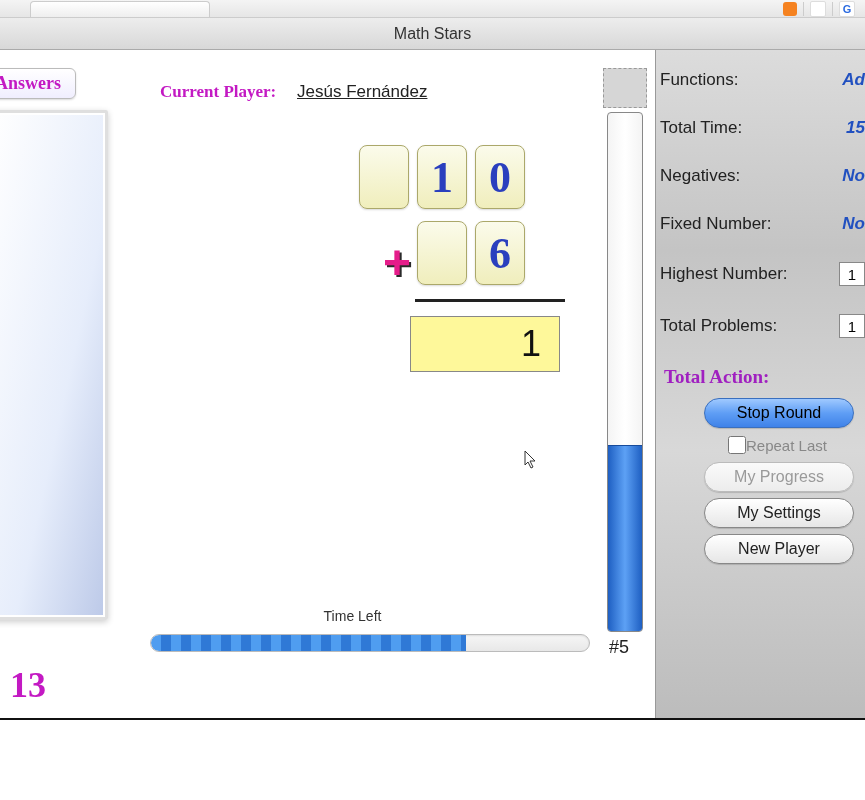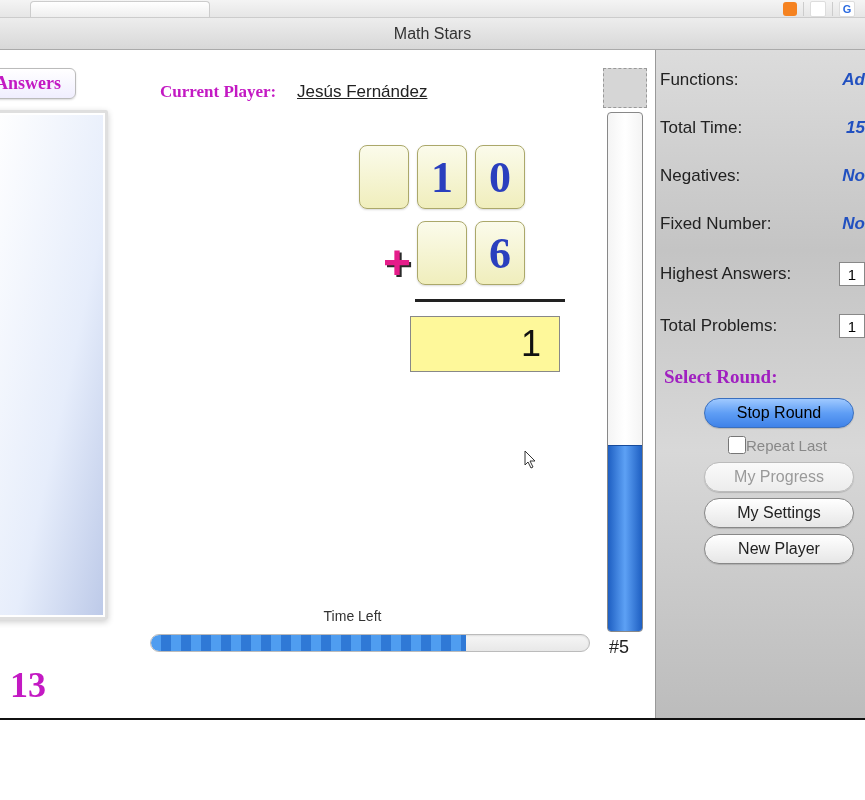--- a/index.html
+++ b/index.html
@@ -393,29 +393,29 @@
     </div>
     <div class="setting-row">
       <span>Negatives:</span>
       <span class="val">No</span>
     </div>
     <div class="setting-row">
       <span>Fixed Number:</span>
       <span class="val">No</span>
     </div>
     <div class="setting-row">
-      <span>Highest Answers:</span>
+      <span>Highest Number:</span>
       <input class="valbox" value="1" style="">
     </div>
     <div class="setting-row">
       <span>Total Problems:</span>
       <input class="valbox" value="1" style="">
     </div>
 
-    <div class="select-action-title">Select Round:</div>
+    <div class="select-action-title">Total Action:</div>
 
     <button class="mac-btn primary">Stop Round</button>
     <div class="repeat-row">
       <input type="checkbox" style="">
       <span>Repeat Last</span>
     </div>
     <button class="mac-btn disabled">My Progress</button>
     <button class="mac-btn">My Settings</button>
     <button class="mac-btn">New Player</button>
   </div>

